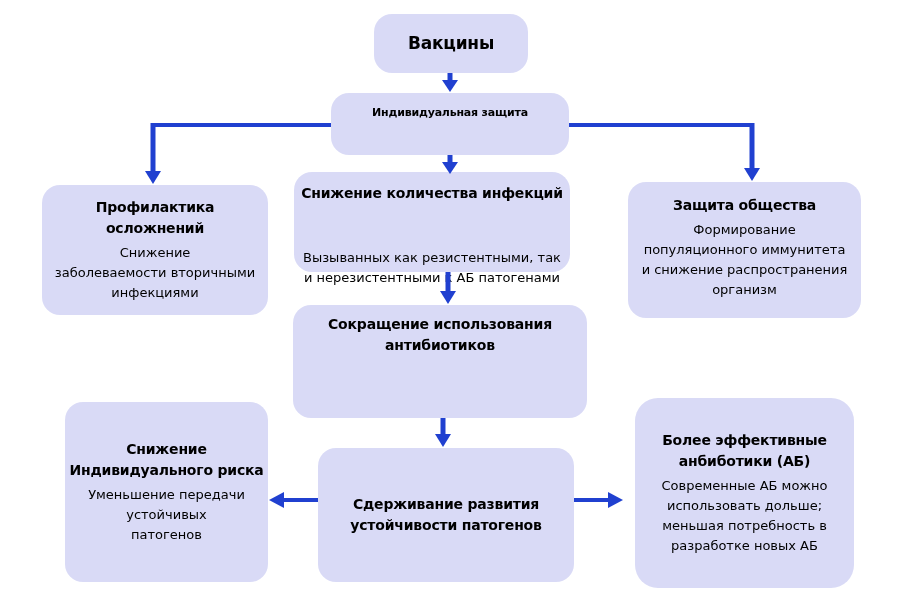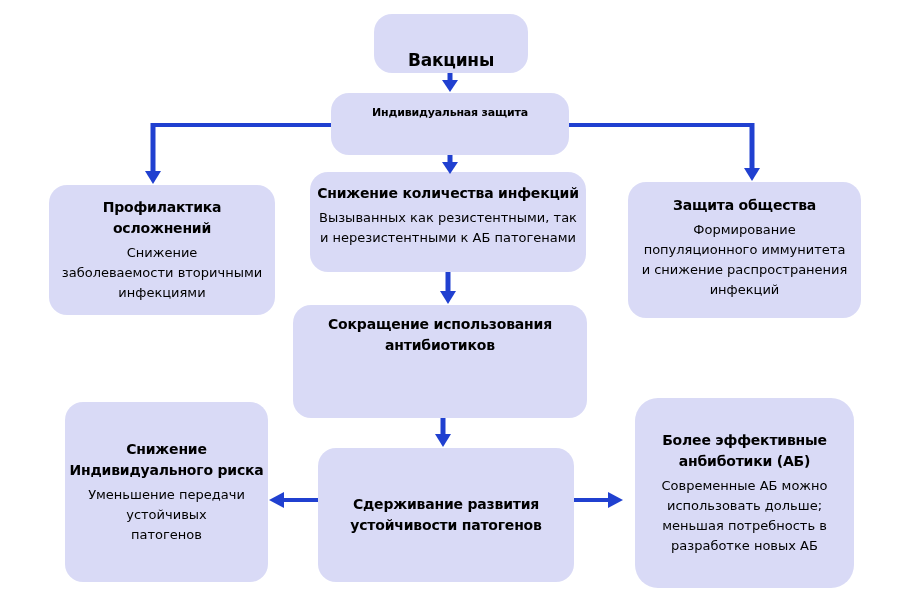--- a/index.html
+++ b/index.html
@@ -20,24 +20,24 @@
     font-weight:bold;font-size:14px;line-height:1.5;
     white-space:pre-line;letter-spacing:-0.2px;
   }
   .title.t-lg{font-size:17px;}
   .title.t-md{font-size:11px;}
   .body{
     font-size:13px;line-height:1.55;white-space:pre-line;
     margin-top:4px;
   }
   
-  .n-vaccines   {left:374px;top:14px; width:154px;height:59px; justify-content:flex-end;}
+  .n-vaccines   {left:374px;top:14px; width:154px;height:59px; justify-content:center;}
   .n-individual {left:331px;top:93px; width:238px;height:62px; padding-top:12px;}
-  .n-prevention {left:42px; top:185px;width:226px;height:130px;padding:12px 6px 0;margin-left:7px;}
-  .n-infection  {left:310px;top:172px;width:276px;height:100px;padding:11px 6px 0;}
+  .n-prevention {left:42px; top:185px;width:226px;height:130px;padding:12px 6px 0;}
+  .n-infection  {left:294px;top:172px;width:276px;height:100px;padding:11px 6px 0;gap:40px;}
   .n-society    {left:628px;top:182px;width:233px;height:136px;padding:13px 7px 0;}
   .n-antibiotic {left:293px;top:305px;width:294px;height:113px;padding:9px 8px 0;}
   .n-resistance {left:318px;top:448px;width:256px;height:134px;justify-content:center;padding:0 17px;}
   .n-risk       {left:65px; top:402px;width:203px;height:180px;justify-content:center;padding:0 4px;}
   .n-effective  {left:635px;top:398px;width:219px;height:190px;justify-content:center;padding:0 4px;border-radius:23px;}
 
   svg.connectors{position:absolute;left:0;top:0;pointer-events:none;}
   .conn{stroke:var(--arrow,#2040d0);fill:none;}
   .conn.h{stroke-width:4px;}
   .conn.v{stroke-width:5px;}
@@ -65,21 +65,21 @@
   <div class="title">Снижение количества инфекций</div>
   <div class="body">Вызыванных как резистентными, так
 и нерезистентными к АБ патогенами</div>
 </div>
 
 <div class="node n-society">
   <div class="title">Защита общества</div>
   <div class="body">Формирование
 популяционного иммунитета
 и снижение распространения
-инфекций</div>
+организм</div>
 </div>
 
 <div class="node n-antibiotic">
   <div class="title">Сокращение использования
 антибиотиков</div>
 </div>
 
 <div class="node n-resistance">
   <div class="title">Сдерживание развития
 устойчивости патогенов</div>

